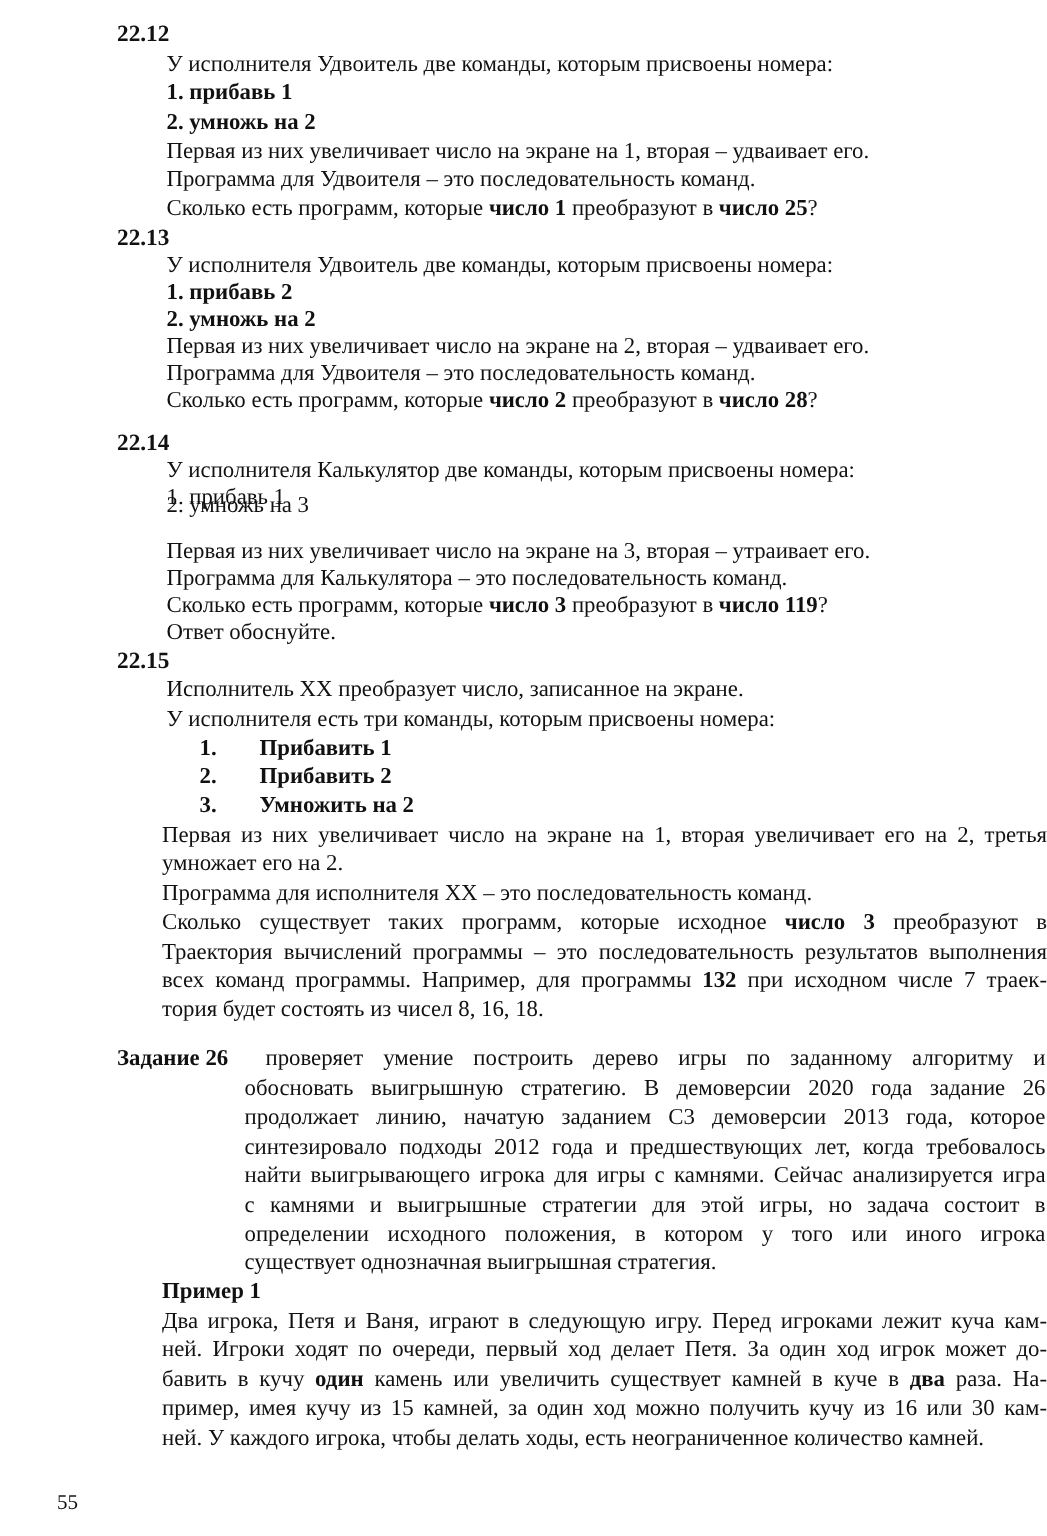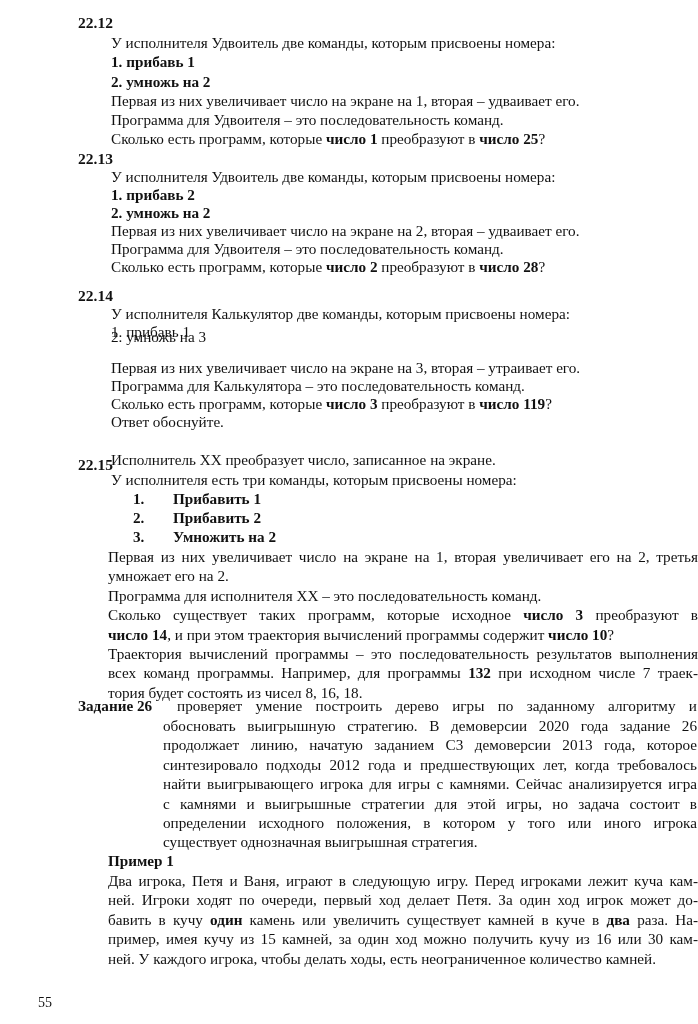--- a/index.html
+++ b/index.html
@@ -57,39 +57,38 @@
     <div class="line ind" style="top:328px">2. умножь на 3</div>
     <div class="line ind" style="top:359px">Первая из них увеличивает число на экране на 3, вторая – утраивает его.</div>
     <div class="line ind" style="top:377px">Программа для Калькулятора – это последовательность команд.</div>
     <div class="line ind" style="top:395px">
       <span>Сколько есть программ, которые </span><b>число 3</b><span> преобразуют в </span><b>число 119</b><span>?</span>
     </div>
     <div class="line ind" style="top:413px">Ответ обоснуйте.</div>
   </div>
 
   <div>
-    <div class="line num" style="top:456px">22.15</div>
+    <div class="line num" style="top:432px">22.15</div>
     <div class="line ind" style="top:451px">Исполнитель XX преобразует число, записанное на экране.</div>
     <div class="line ind" style="top:471px">У исполнителя есть три команды, которым присвоены номера:</div>
     <div class="line ind2" style="top:490px">
       <span class="olnum">1.</span><span class="oltxt">Прибавить 1</span>
     </div>
     <div class="line ind2" style="top:509px">
       <span class="olnum">2.</span><span class="oltxt">Прибавить 2</span>
     </div>
     <div class="line ind2" style="top:528px">
       <span class="olnum">3.</span><span class="oltxt">Умножить на 2</span>
     </div>
 
     <div class="para" style="left:70px; top:547px; width:590px;">
       <span class="ln">Первая из них увеличивает число на экране на 1, вторая увеличивает его на 2, третья</span>
       <span class="ln last">умножает его на 2.</span>
       <span class="ln last">Программа для исполнителя XX – это последовательность команд.</span>
       <span class="ln"><span>Сколько существует таких программ, которые исходное </span><b>число 3</b><span> преобразуют в</span></span>
-      <span class="ln last"><b>число 14</b><span>, и при этом траектория вычислений программы содержит </span><b>число 10</b><span>?</span></span>
       <span class="ln">Траектория вычислений программы – это последовательность результатов выполнения</span>
       <span class="ln"><span>всех команд программы. Например, для программы </span><b>132</b><span> при исходном числе 7 траек-</span></span>
       <span class="ln last">тория будет состоять из чисел 8, 16, 18.</span>
     </div>
   </div>
 
   <div>
     <div class="line" style="left:40px; top:697px; font-weight:bold">Задание 26</div>
     <div class="para" style="left:139px; top:696px; width:520px;">
       <span class="ln">проверяет умение построить дерево игры по заданному алгоритму и</span>

